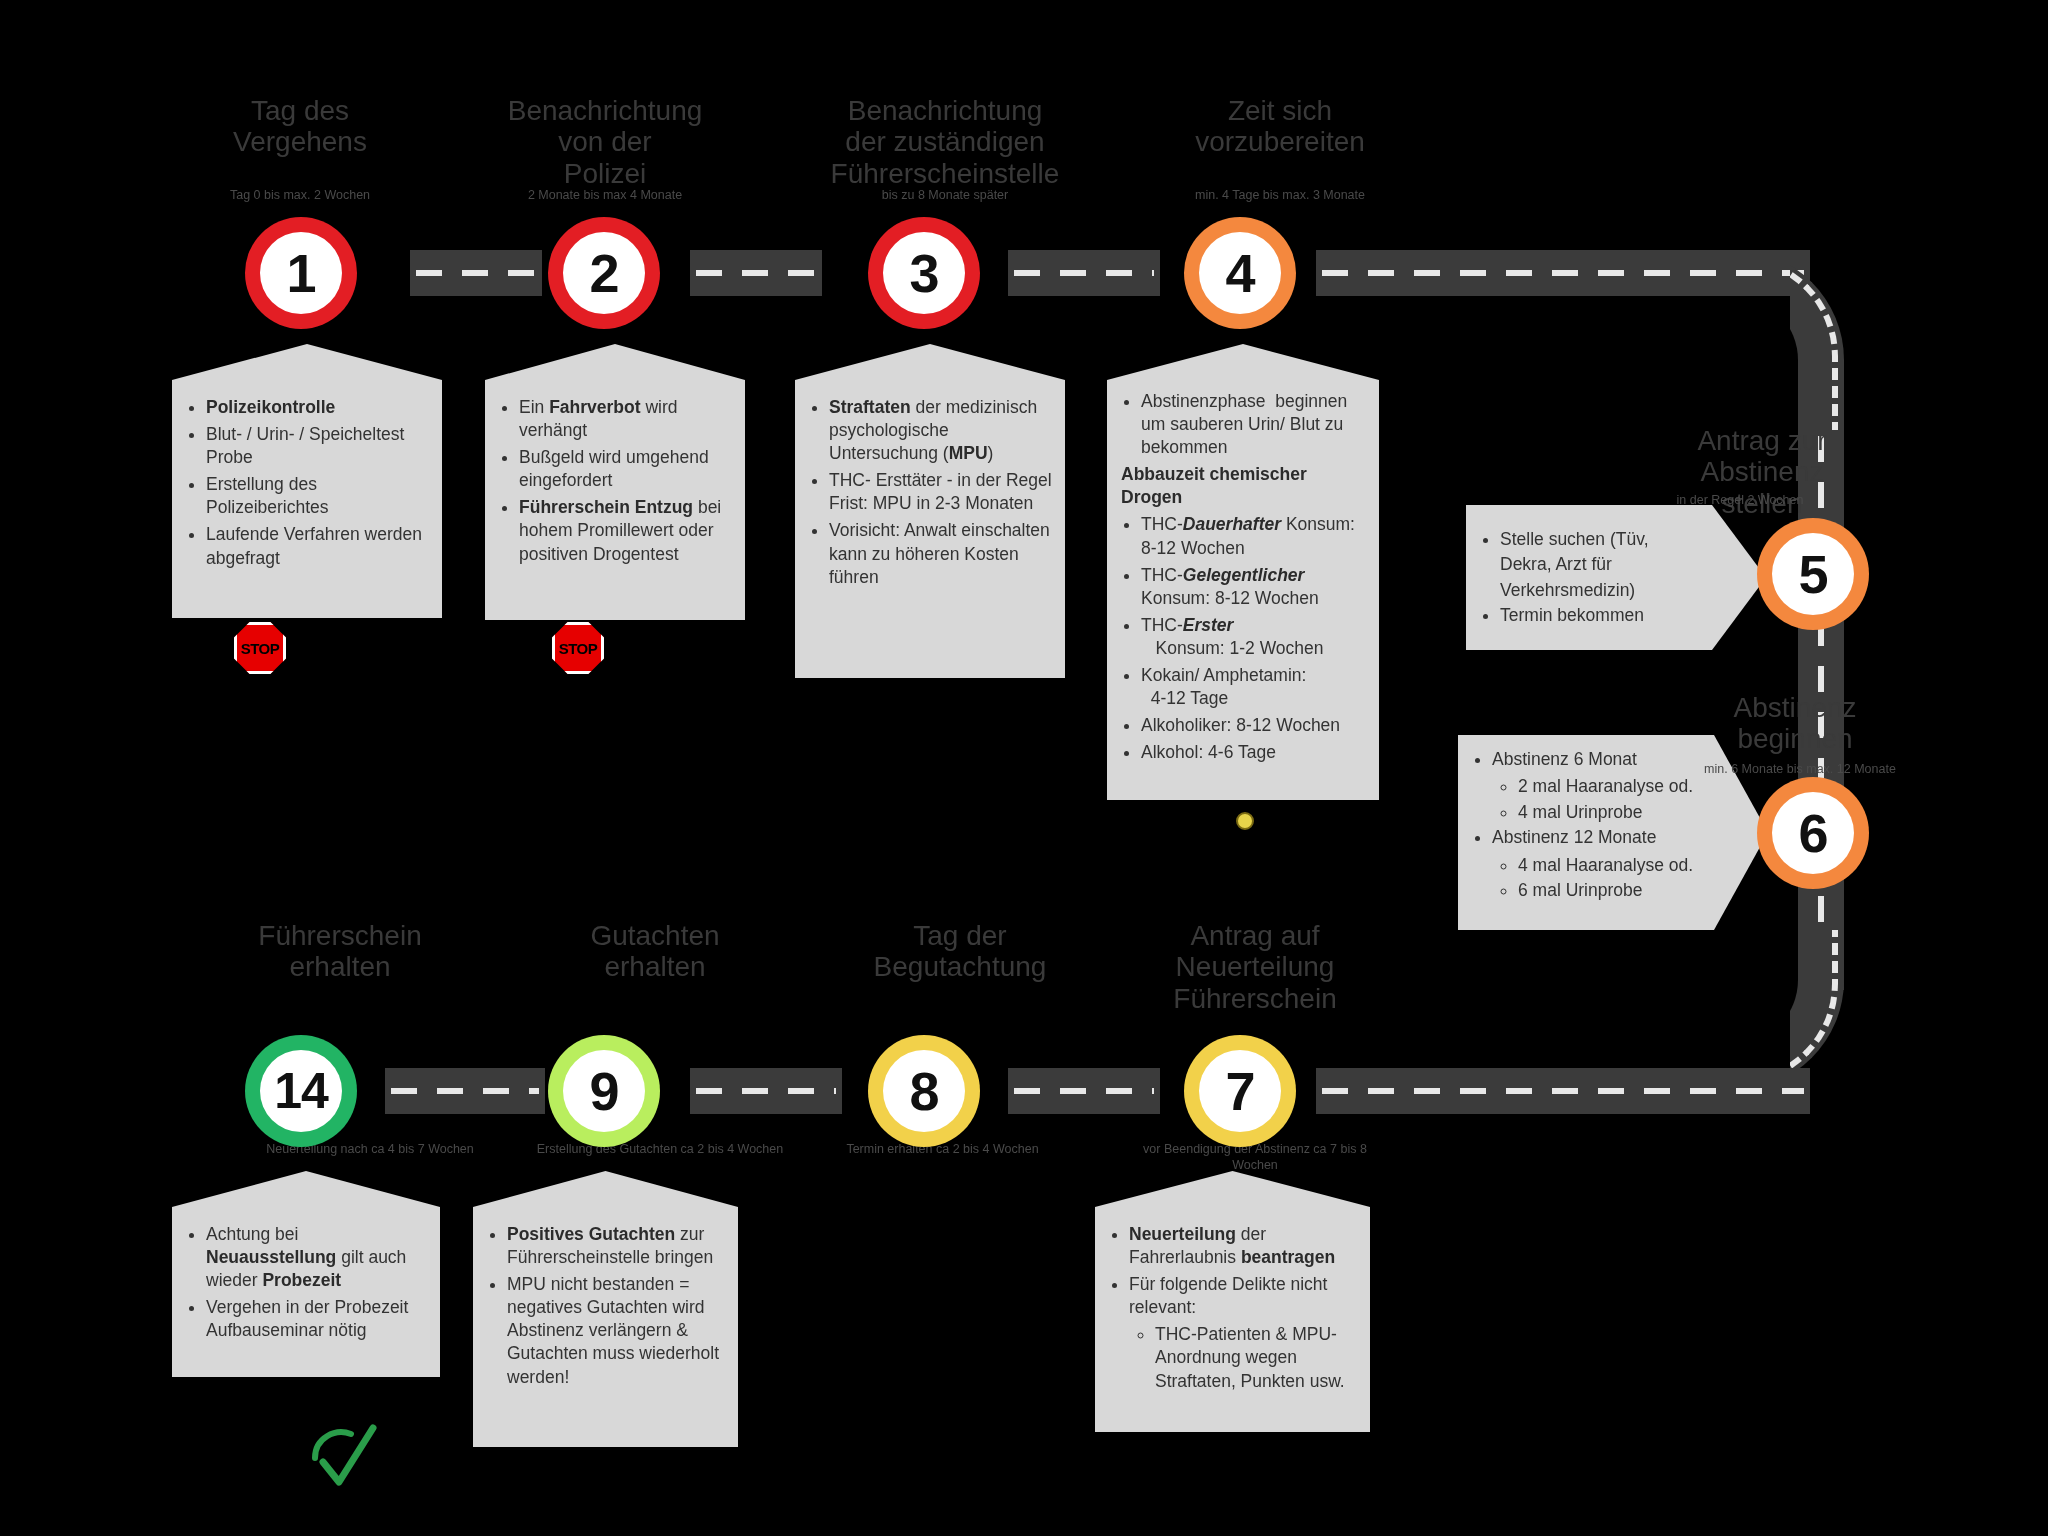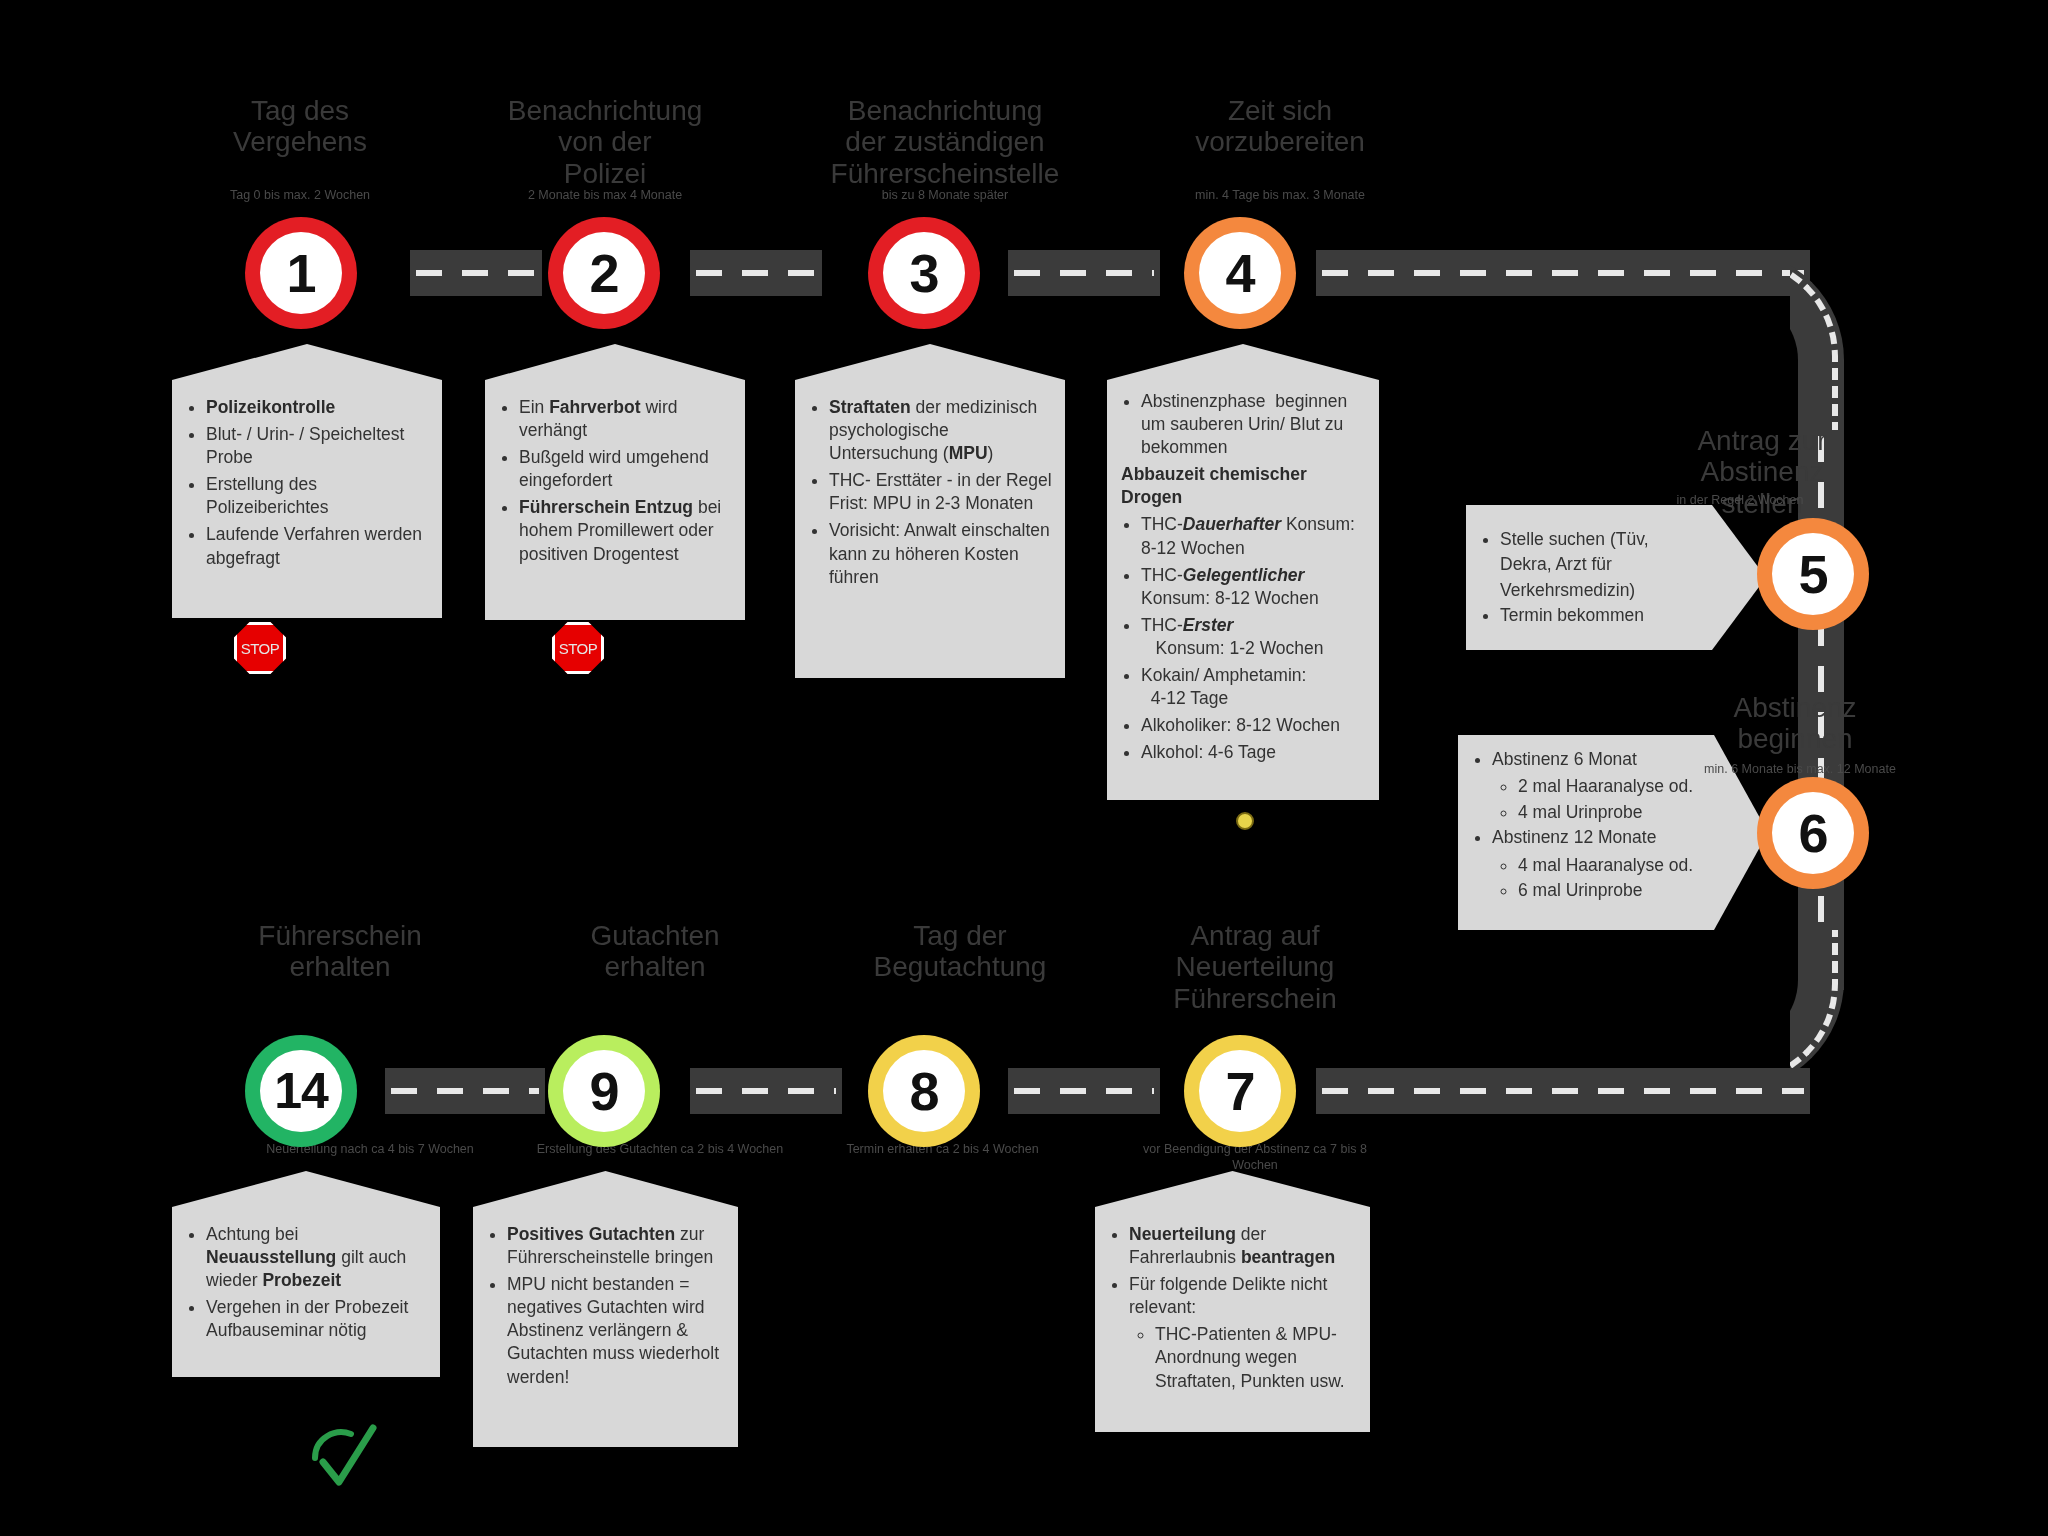--- a/index.html
+++ b/index.html
@@ -45,21 +45,21 @@
   .boxr ul{margin:0;padding:22px 70px 22px 34px;list-style:disc;}
   .boxr li{font-size:17.5px;line-height:1.45;}
   .boxr li ul{padding:2px 0 0 26px;list-style:circle;}
 
   
   .stop{position:absolute;width:52px;height:52px;z-index:5;}
   .stop .oct{width:100%;height:100%;background:#e60000;
     clip-path:polygon(30% 0,70% 0,100% 30%,100% 70%,70% 100%,30% 100%,0 70%,0 30%);
     display:flex;align-items:center;justify-content:center;
     box-shadow:inset 0 0 0 3px #fff;}
-  .stop span{color:#e5e5e5;font-size:15px;font-weight:normal;letter-spacing:-0.5px;
+  .stop span{color:#000000;font-size:15px;font-weight:bold;letter-spacing:-0.5px;
     font-family:"Liberation Sans",sans-serif;}
 
   .check{position:absolute;z-index:5;}
 </style>
 </head>
 <body>
 
 <div class="canvas">
 
   <div class="road" style="left:410px;top:250px;width:132px;">

